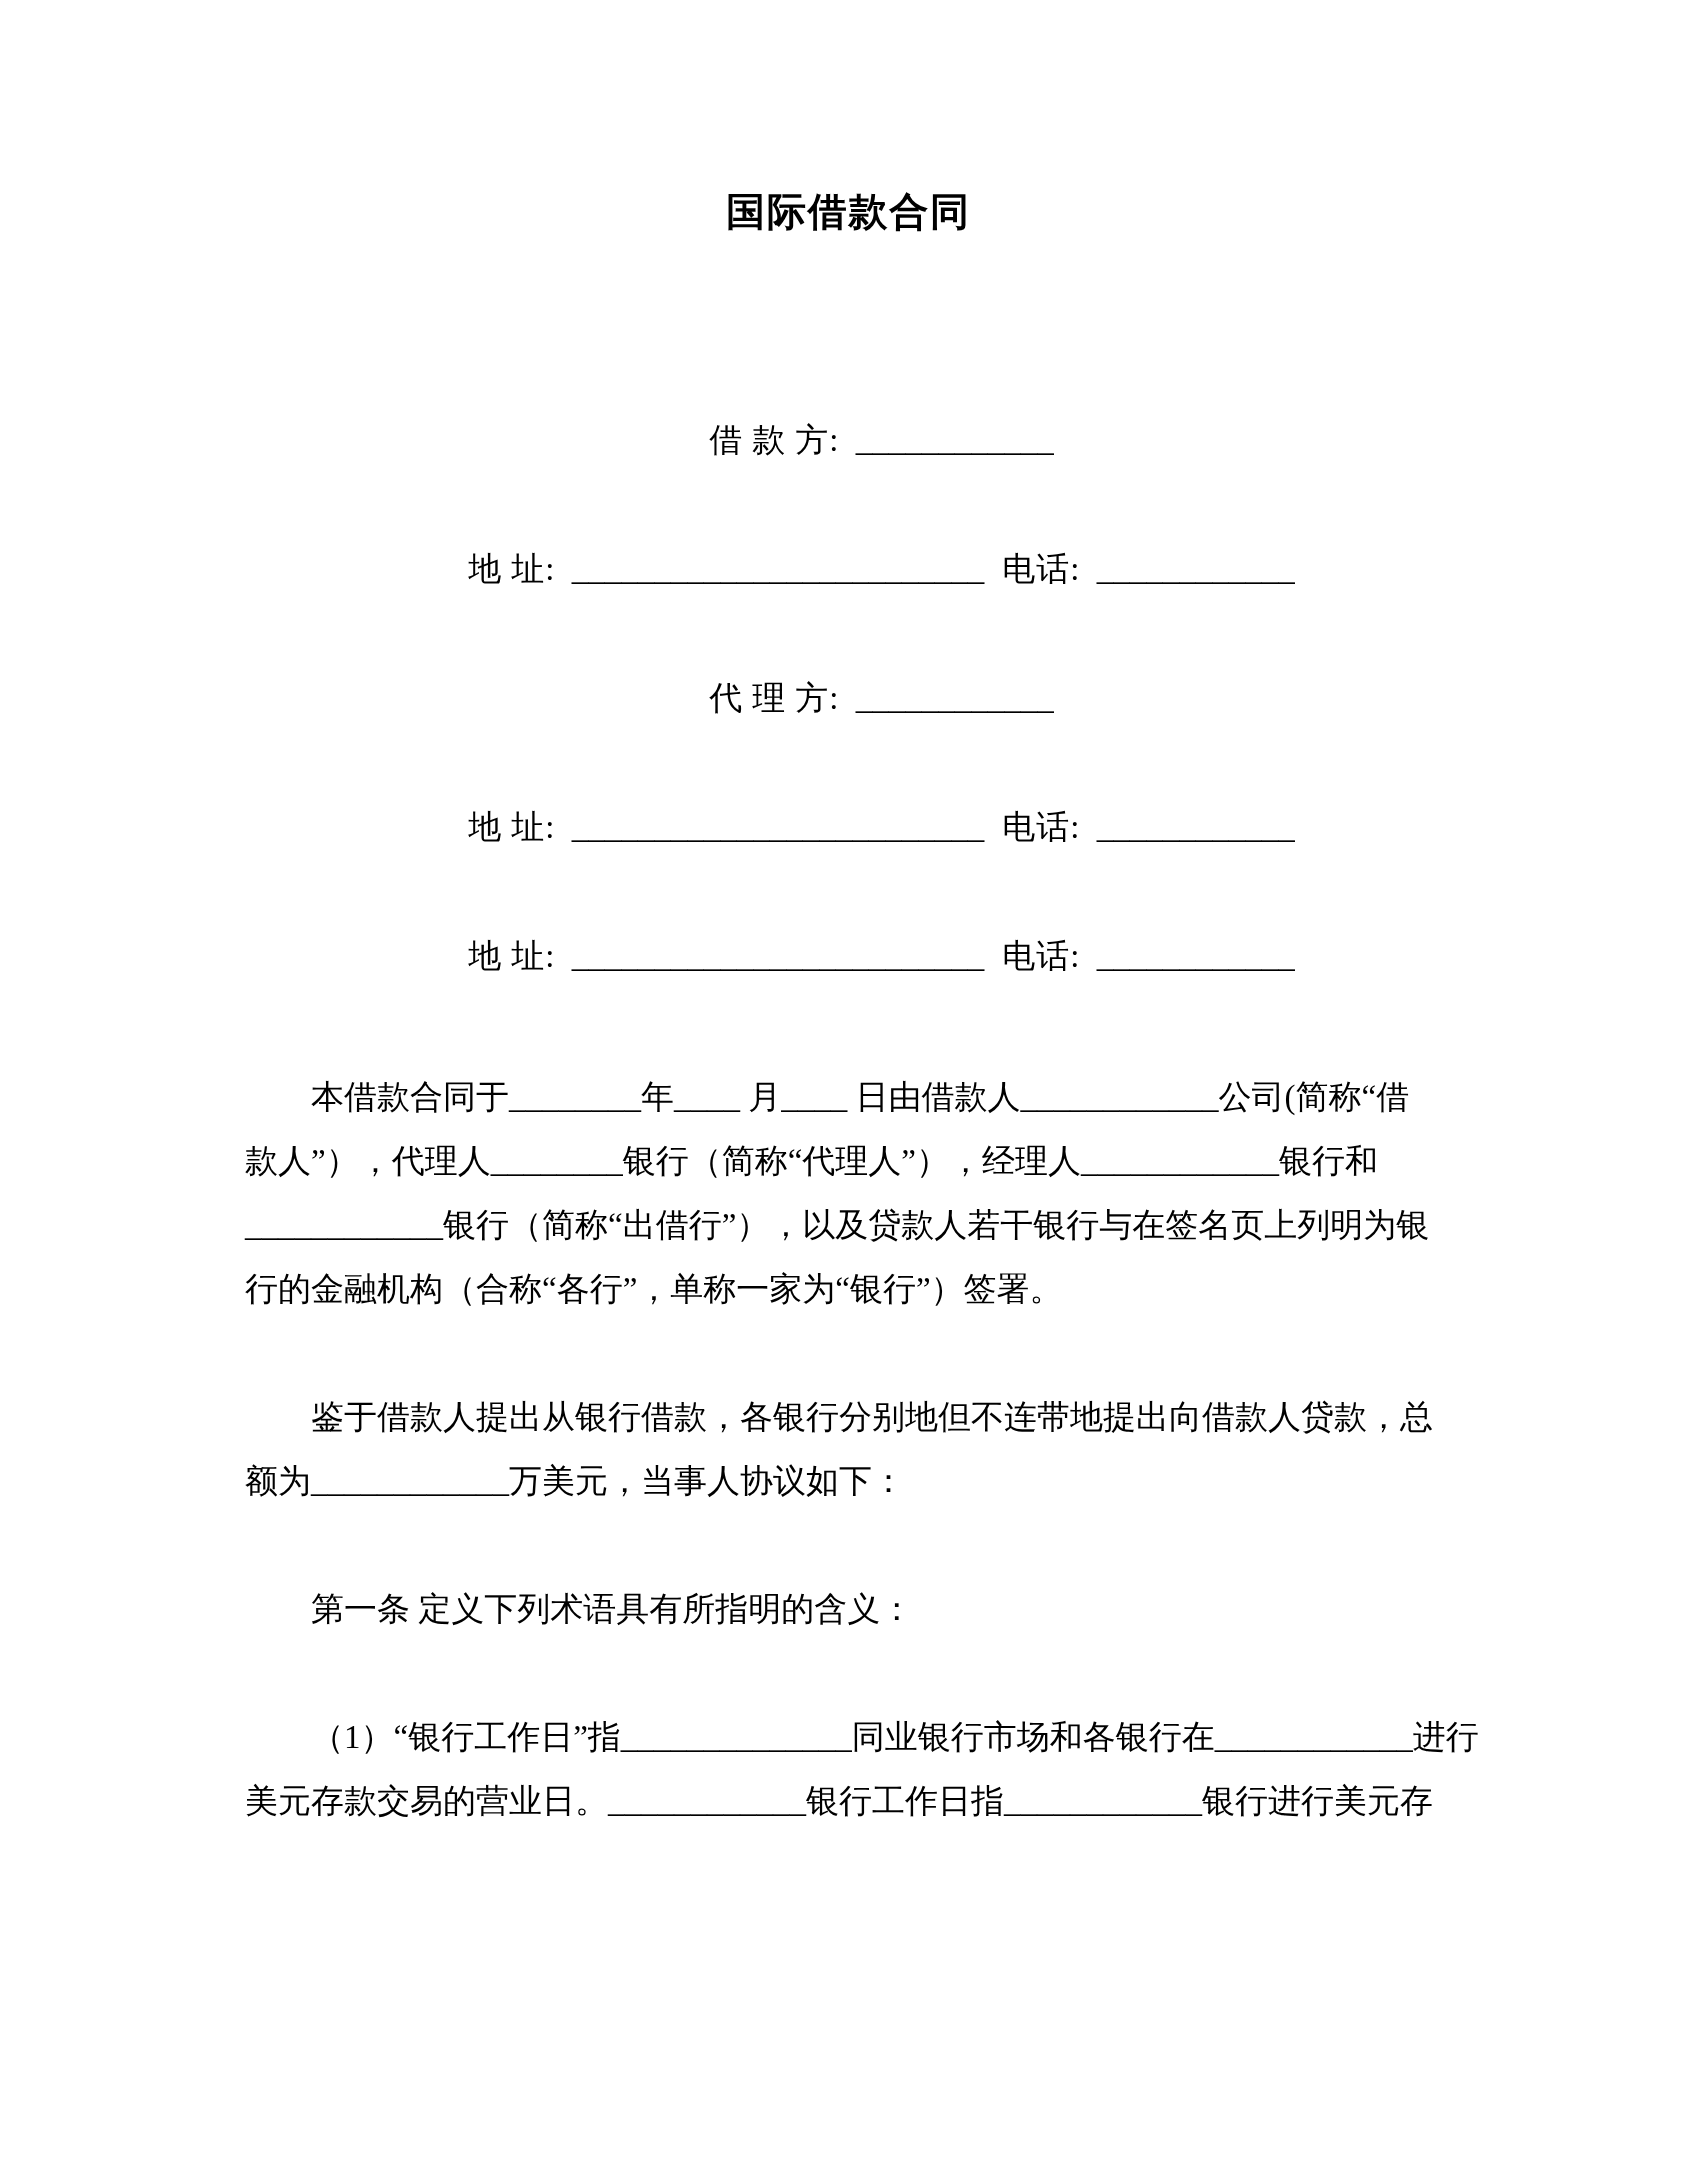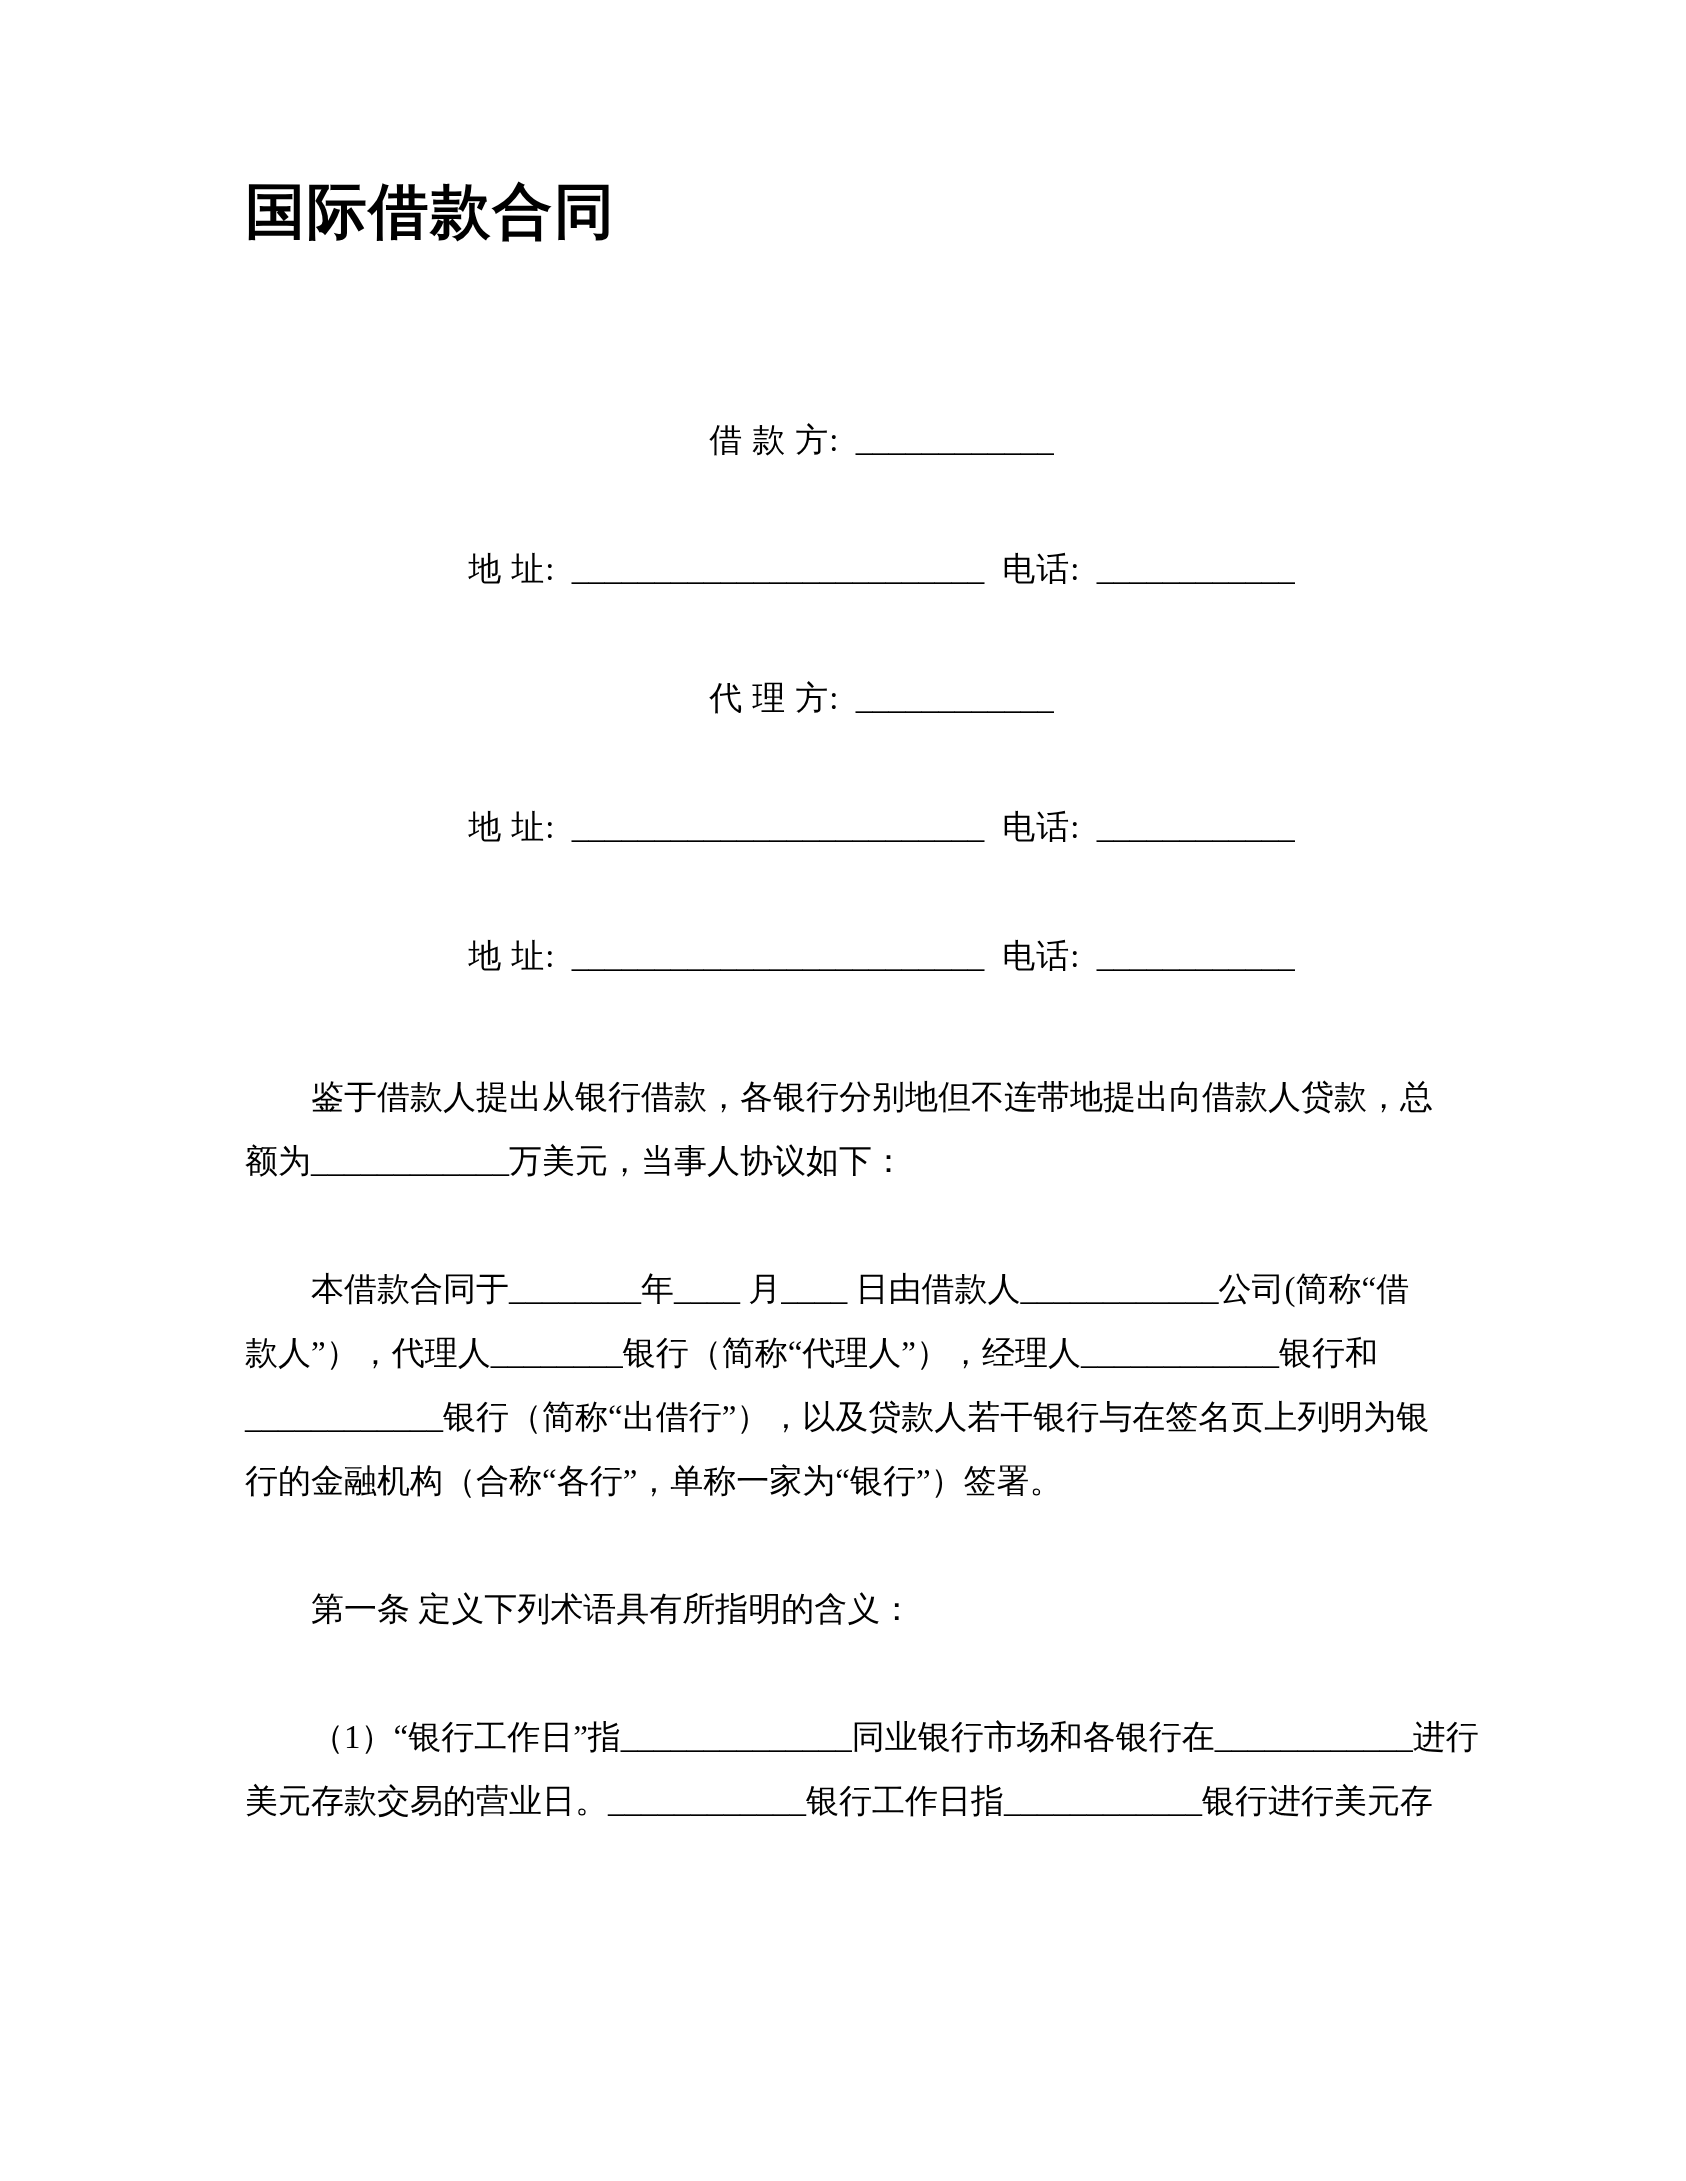--- a/index.html
+++ b/index.html
@@ -10,24 +10,24 @@
     background:#ffffff;
     color:#000000;
     box-sizing:border-box;
     padding:188px 234px 0 245px;
     font-family:"Liberation Serif","DejaVu Serif",serif;
     font-size:33px;
     overflow:hidden;
   }
   .title{
     margin:0;
-    font-size:60px;
+    font-size:39px;
     line-height:48px;
     font-weight:bold;
-    text-align:left;
+    text-align:center;
     letter-spacing:1.8px;
   }
   .parties{margin-top:184px;text-align:center;}
   .row{
     height:129px;
     line-height:40px;
     padding-left:66px;
     white-space:nowrap;
   }
   .lbl{letter-spacing:0.9px;}
@@ -69,29 +69,29 @@
 
     <div class="row">
       <span class="lbl">地 址:</span><span class="blank">_________________________</span><span class="lbl tel-lbl">电话:</span><span class="blank">____________</span>
     </div>
 
   </div>
 
   <div class="paras">
 
     <div class="para indent">
-      <div class="line">鉴于借款人提出从银行借款，各银行分别地但不连带地提出向借款人贷款，总</div>
-      <div class="line">额为____________万美元，当事人协议如下：</div>
-    </div>
-
-    <div class="para indent">
       <div class="line">本借款合同于________年____ 月____ 日由借款人____________公司(简称“借</div>
       <div class="line">款人”），代理人________银行（简称“代理人”），经理人____________银行和</div>
       <div class="line">____________银行（简称“出借行”），以及贷款人若干银行与在签名页上列明为银</div>
       <div class="line">行的金融机构（合称“各行”，单称一家为“银行”）签署。</div>
+    </div>
+
+    <div class="para indent">
+      <div class="line">鉴于借款人提出从银行借款，各银行分别地但不连带地提出向借款人贷款，总</div>
+      <div class="line">额为____________万美元，当事人协议如下：</div>
     </div>
 
     <div class="para indent">
       <div class="line">第一条 定义下列术语具有所指明的含义：</div>
     </div>
 
     <div class="para indent">
       <div class="line">（1）“银行工作日”指______________同业银行市场和各银行在____________进行</div>
       <div class="line">美元存款交易的营业日。____________银行工作日指____________银行进行美元存</div>
     </div>

